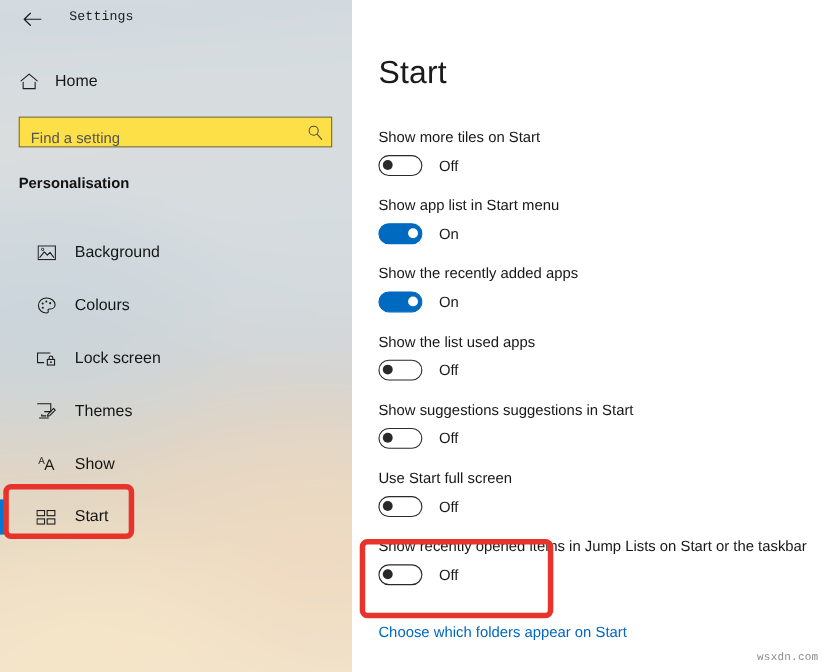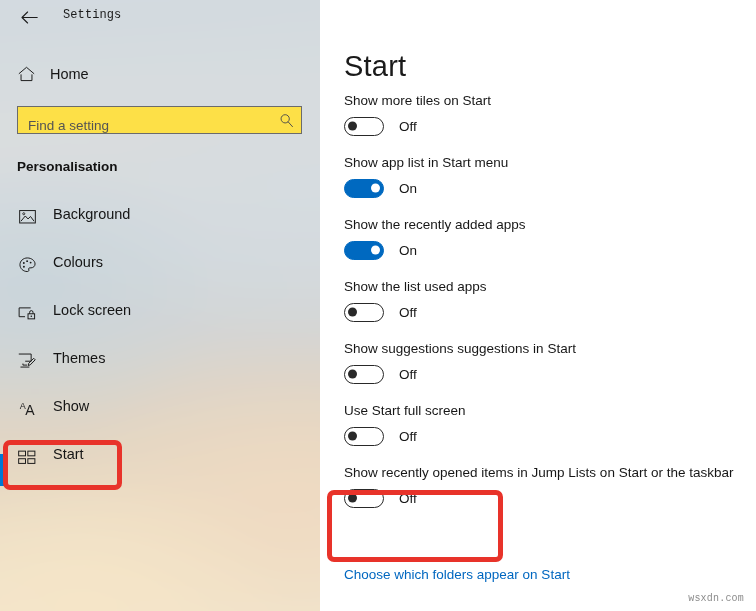--- a/index.html
+++ b/index.html
@@ -141,32 +141,33 @@
   
   .nav {
     position: absolute;
     left: 0; top: 206px;
     width: 320px;
   }
   .nav-item {
     position: relative;
     height: 48px;
     display: flex;
+    align-items: center;
   }
   .nav-item .sel-bar {
     position: absolute;
     left: 0; top: 8px;
     width: 4px; height: 32px;
     background: #0078d4;
     opacity: 0;
   }
   .nav-item.selected .sel-bar { opacity: 1; }
   .nav-icon {
     width: 22px; height: 22px;
-    margin-left: 16px;
+    margin-left: 31px;
     display: flex; align-items: center; justify-content: center;
     color: #1b1b1b;
     flex: none;
   }
   .nav-label {
     margin-left: 15px;
     font-size: 14.5px;
     color: #151515;
     white-space: nowrap;
   }
@@ -188,21 +189,21 @@
     position: absolute;
     left: 24px; top: 50px;
     font-size: 29px;
     font-weight: normal;
     color: #1a1a1a;
     letter-spacing: .2px;
   }
 
   .settings-list {
     position: absolute;
-    left: 24px; top: 93px;
+    left: 24px; top: 117px;
     width: 412px;
   }
   .setting {
     margin-bottom: 18px;
   }
   .setting-label {
     font-size: 13.5px;
     color: #171717;
     white-space: nowrap;
     margin-bottom: 7px;

